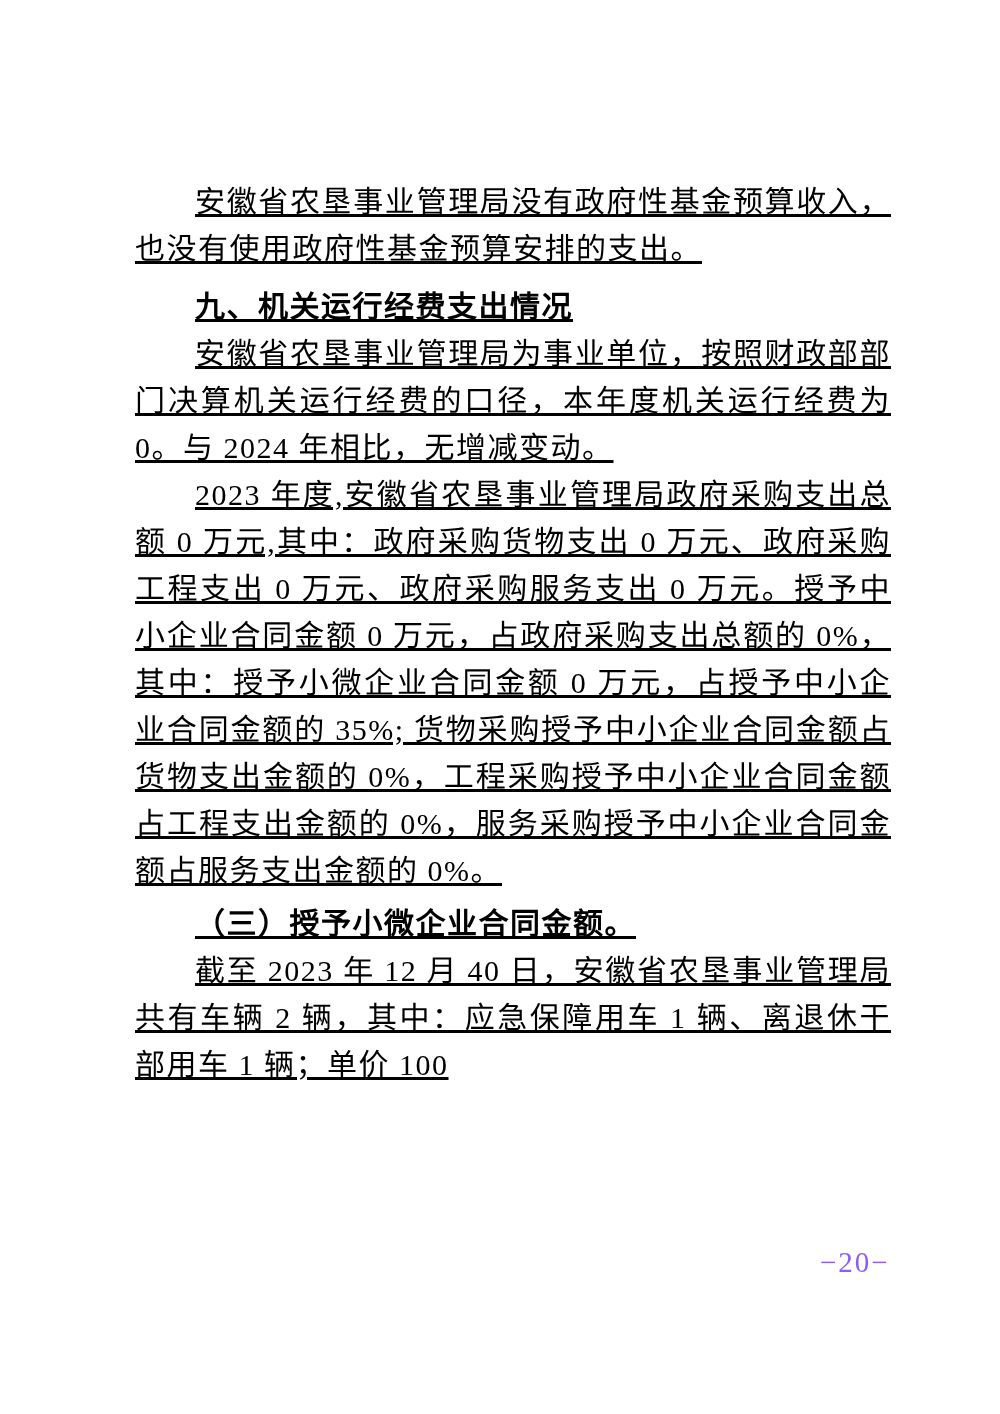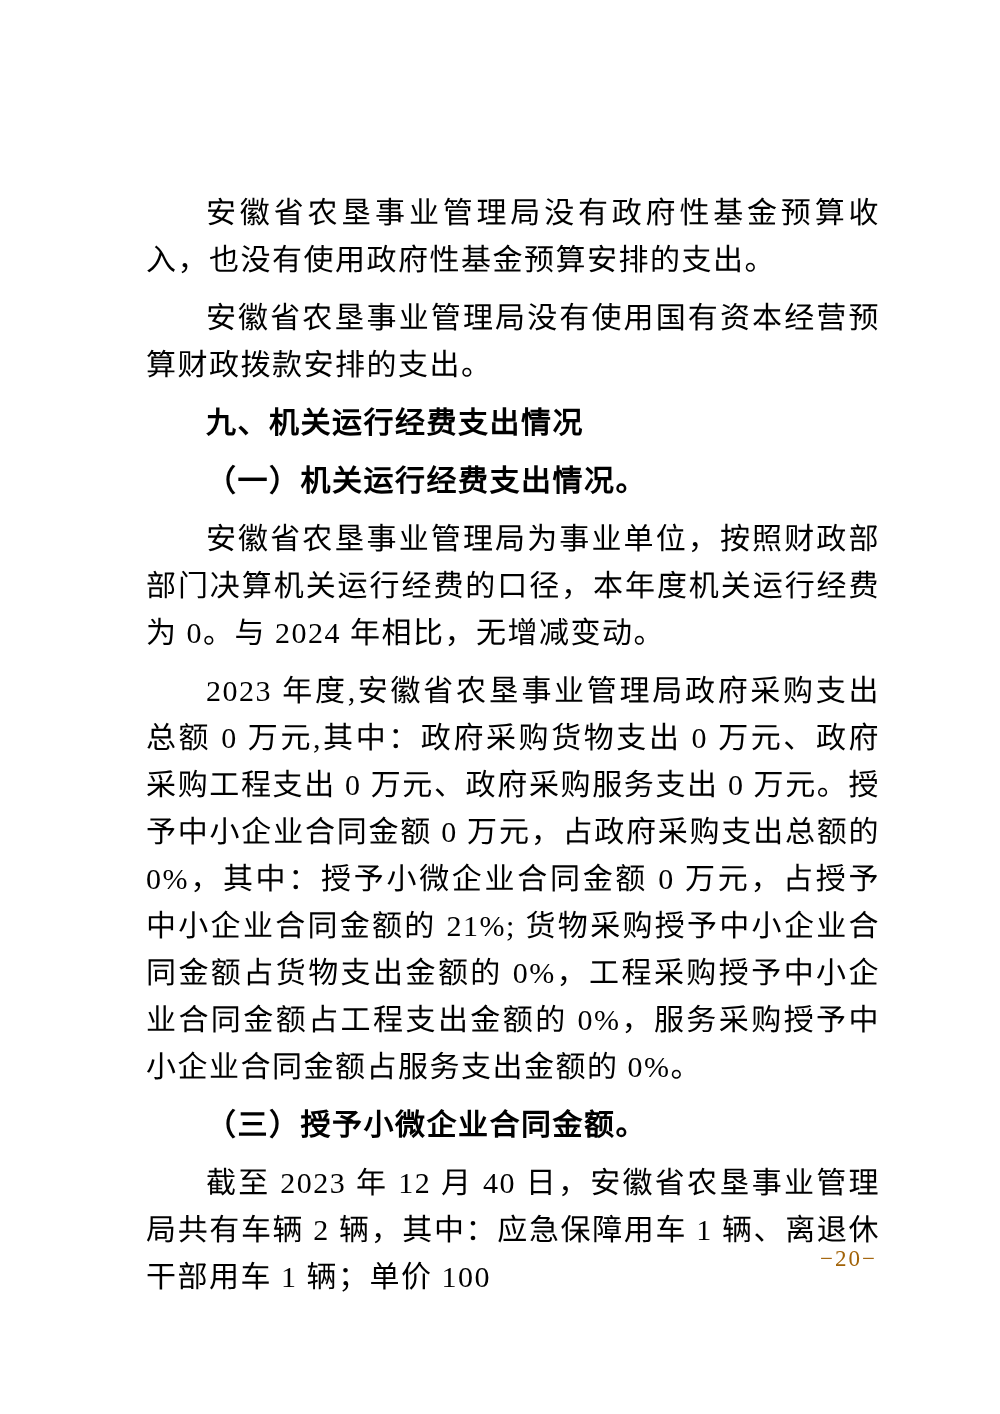--- a/index.html
+++ b/index.html
@@ -15,28 +15,29 @@
     overflow: hidden;
     color: #000000;
   }
   .content {
     position: absolute;
     left: 135px;
     top: 178px;
     width: 756px;
   }
   .content p {
-    margin: 11px;
+    margin: 0;
     padding: 0;
     font-size: 30px;
     line-height: 47px;
     letter-spacing: 1.5px;
     text-indent: 2em;
     text-align: justify;
     color: #000000;
+    text-decoration: underline;
   }
   p.body {
     font-family: "Liberation Serif", "DejaVu Serif", serif;
     font-weight: normal;
   }
   p.h1 {
     font-family: "Liberation Sans", "DejaVu Sans", sans-serif;
     font-weight: bold;
     text-align: left;
     margin-top: 11px;
@@ -45,33 +46,31 @@
     font-family: "Liberation Sans", "DejaVu Sans", sans-serif;
     font-weight: bold;
     text-align: left;
     margin-top: 6px;
   }
   .pagenum {
     position: absolute;
     left: 820px;
     top: 1246px;
     font-family: "Liberation Serif", "DejaVu Serif", serif;
-    font-size: 23px;
+    font-size: 29px;
     letter-spacing: 2px;
-    color: #a16207;
+    color: #8b5cf6;
   }
 </style>
 </head>
 <body>
 
 <div class="page">
   <div class="content">
     <p class="body">安徽省农垦事业管理局没有政府性基金预算收入，也没有使用政府性基金预算安排的支出。</p>
-    <p class="body">安徽省农垦事业管理局没有使用国有资本经营预算财政拨款安排的支出。</p>
     <p class="h1">九、机关运行经费支出情况</p>
-    <p class="h2">（一）机关运行经费支出情况。</p>
     <p class="body">安徽省农垦事业管理局为事业单位，按照财政部部门决算机关运行经费的口径，本年度机关运行经费为 0。与 2024 年相比，无增减变动。</p>
-    <p class="body">2023 年度,安徽省农垦事业管理局政府采购支出总额 0 万元,其中：政府采购货物支出 0 万元、政府采购工程支出 0 万元、政府采购服务支出 0 万元。授予中小企业合同金额 0 万元，占政府采购支出总额的 0%，其中：授予小微企业合同金额 0 万元，占授予中小企业合同金额的 21%; 货物采购授予中小企业合同金额占货物支出金额的 0%，工程采购授予中小企业合同金额占工程支出金额的 0%，服务采购授予中小企业合同金额占服务支出金额的 0%。</p>
+    <p class="body">2023 年度,安徽省农垦事业管理局政府采购支出总额 0 万元,其中：政府采购货物支出 0 万元、政府采购工程支出 0 万元、政府采购服务支出 0 万元。授予中小企业合同金额 0 万元，占政府采购支出总额的 0%，其中：授予小微企业合同金额 0 万元，占授予中小企业合同金额的 35%; 货物采购授予中小企业合同金额占货物支出金额的 0%，工程采购授予中小企业合同金额占工程支出金额的 0%，服务采购授予中小企业合同金额占服务支出金额的 0%。</p>
     <p class="h2">（三）授予小微企业合同金额。</p>
     <p class="body">截至 2023 年 12 月 40 日，安徽省农垦事业管理局共有车辆 2 辆，其中：应急保障用车 1 辆、离退休干部用车 1 辆；单价 100</p>
   </div>
   <div class="pagenum">−20−</div>
 </div>
 
 </body></html>

